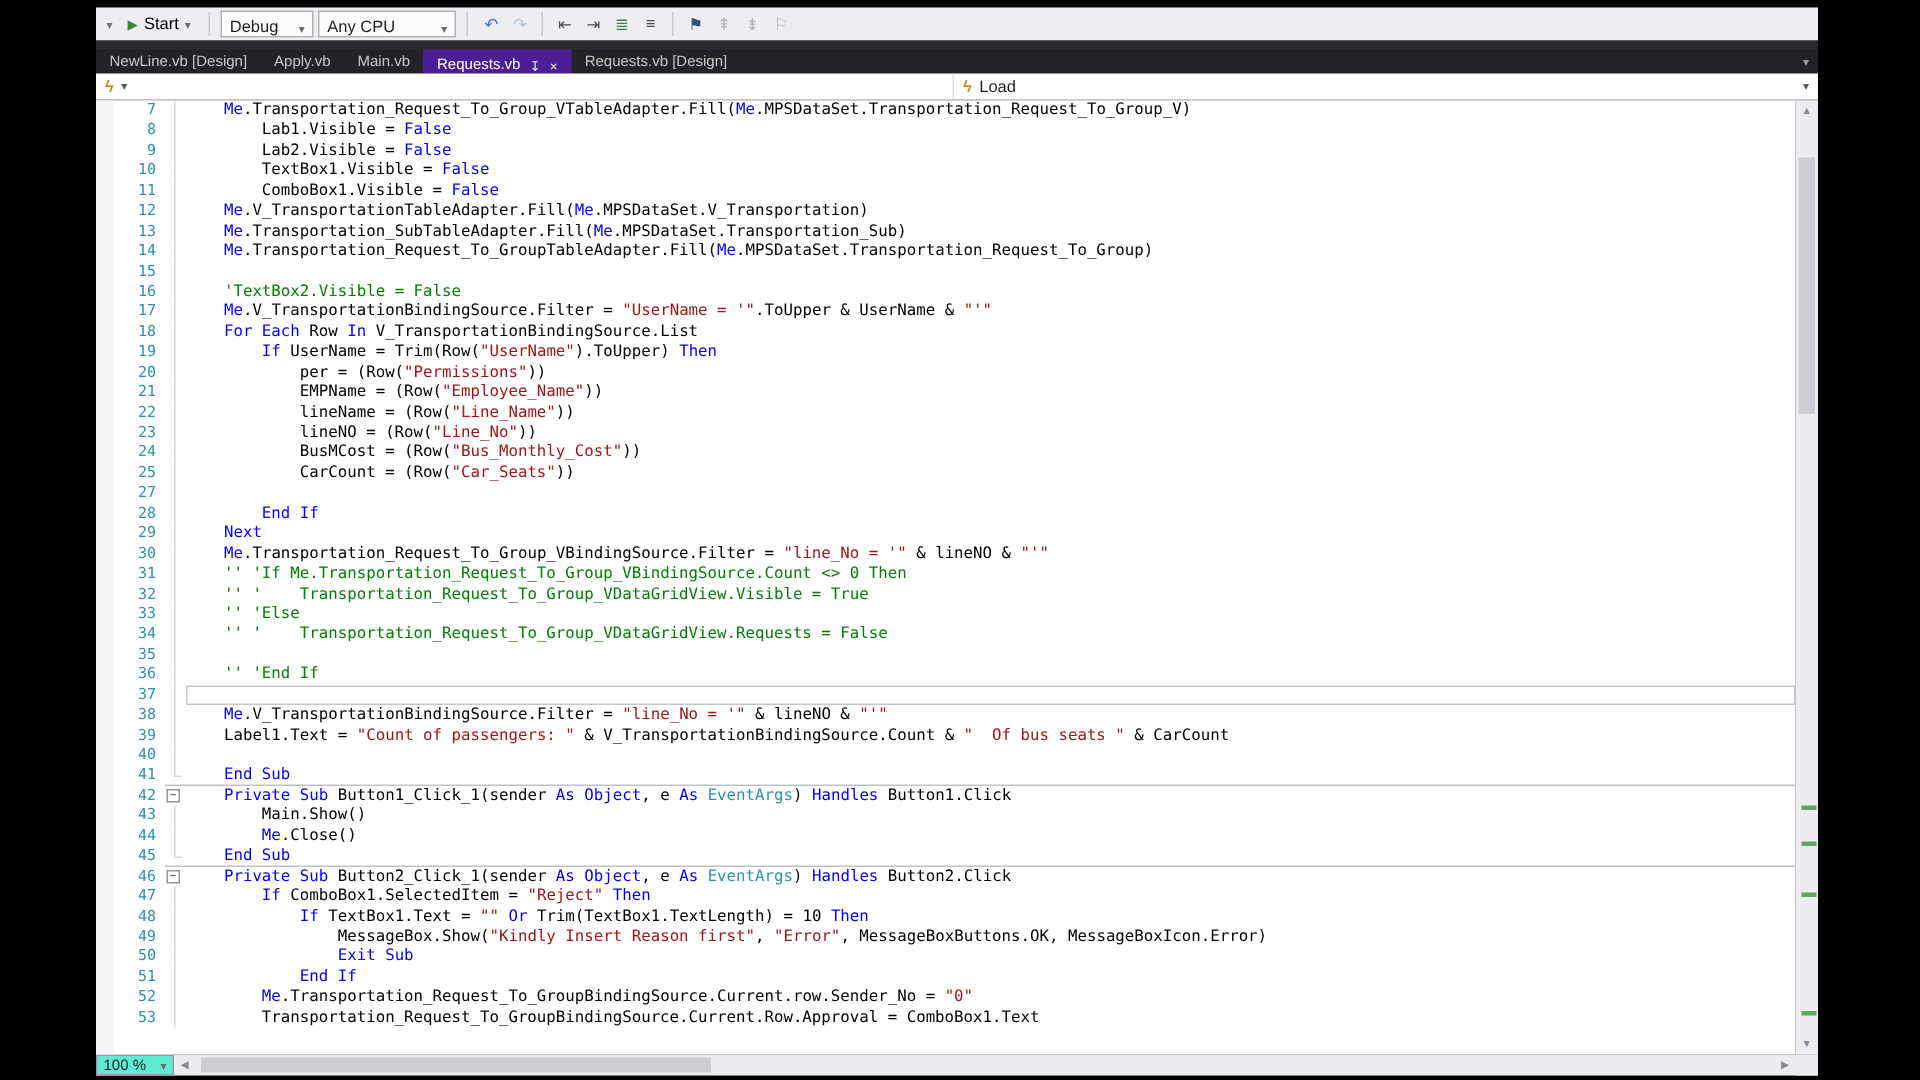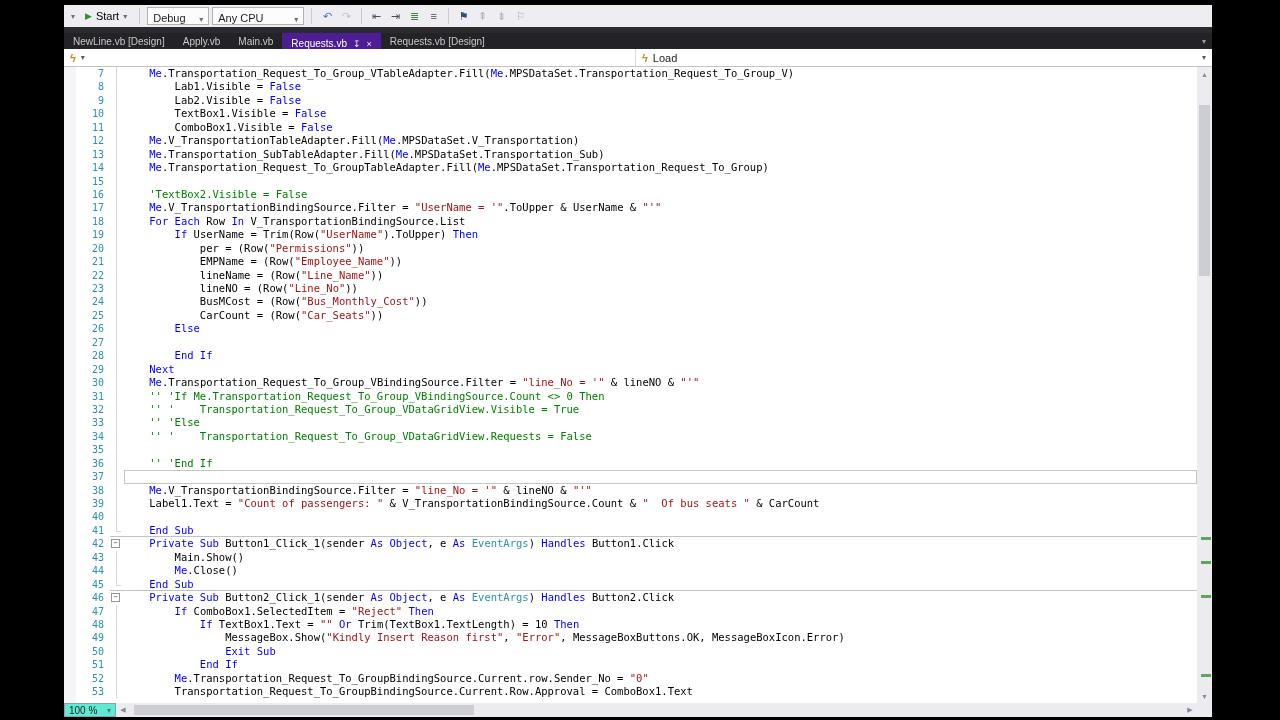--- a/index.html
+++ b/index.html
@@ -253,25 +253,20 @@
           <span class="num">24</span>
           <span class="fold f-line"></span>
           <span class="txt">            <span class="tk-p">BusMCost = (Row(</span><span class="tk-s">"Bus_Monthly_Cost"</span><span class="tk-p">))</span></span>
         </div>
         <div class="cl">
           <span class="num">25</span>
           <span class="fold f-line"></span>
           <span class="txt">            <span class="tk-p">CarCount = (Row(</span><span class="tk-s">"Car_Seats"</span><span class="tk-p">))</span></span>
         </div>
         <div class="cl">
-          <span class="num">26</span>
-          <span class="fold f-line"></span>
-          <span class="txt">        <span class="tk-k">Else</span></span>
-        </div>
-        <div class="cl">
           <span class="num">27</span>
           <span class="fold f-line"></span>
           <span class="txt"></span>
         </div>
         <div class="cl">
           <span class="num">28</span>
           <span class="fold f-line"></span>
           <span class="txt">        <span class="tk-k">End If</span></span>
         </div>
         <div class="cl">

